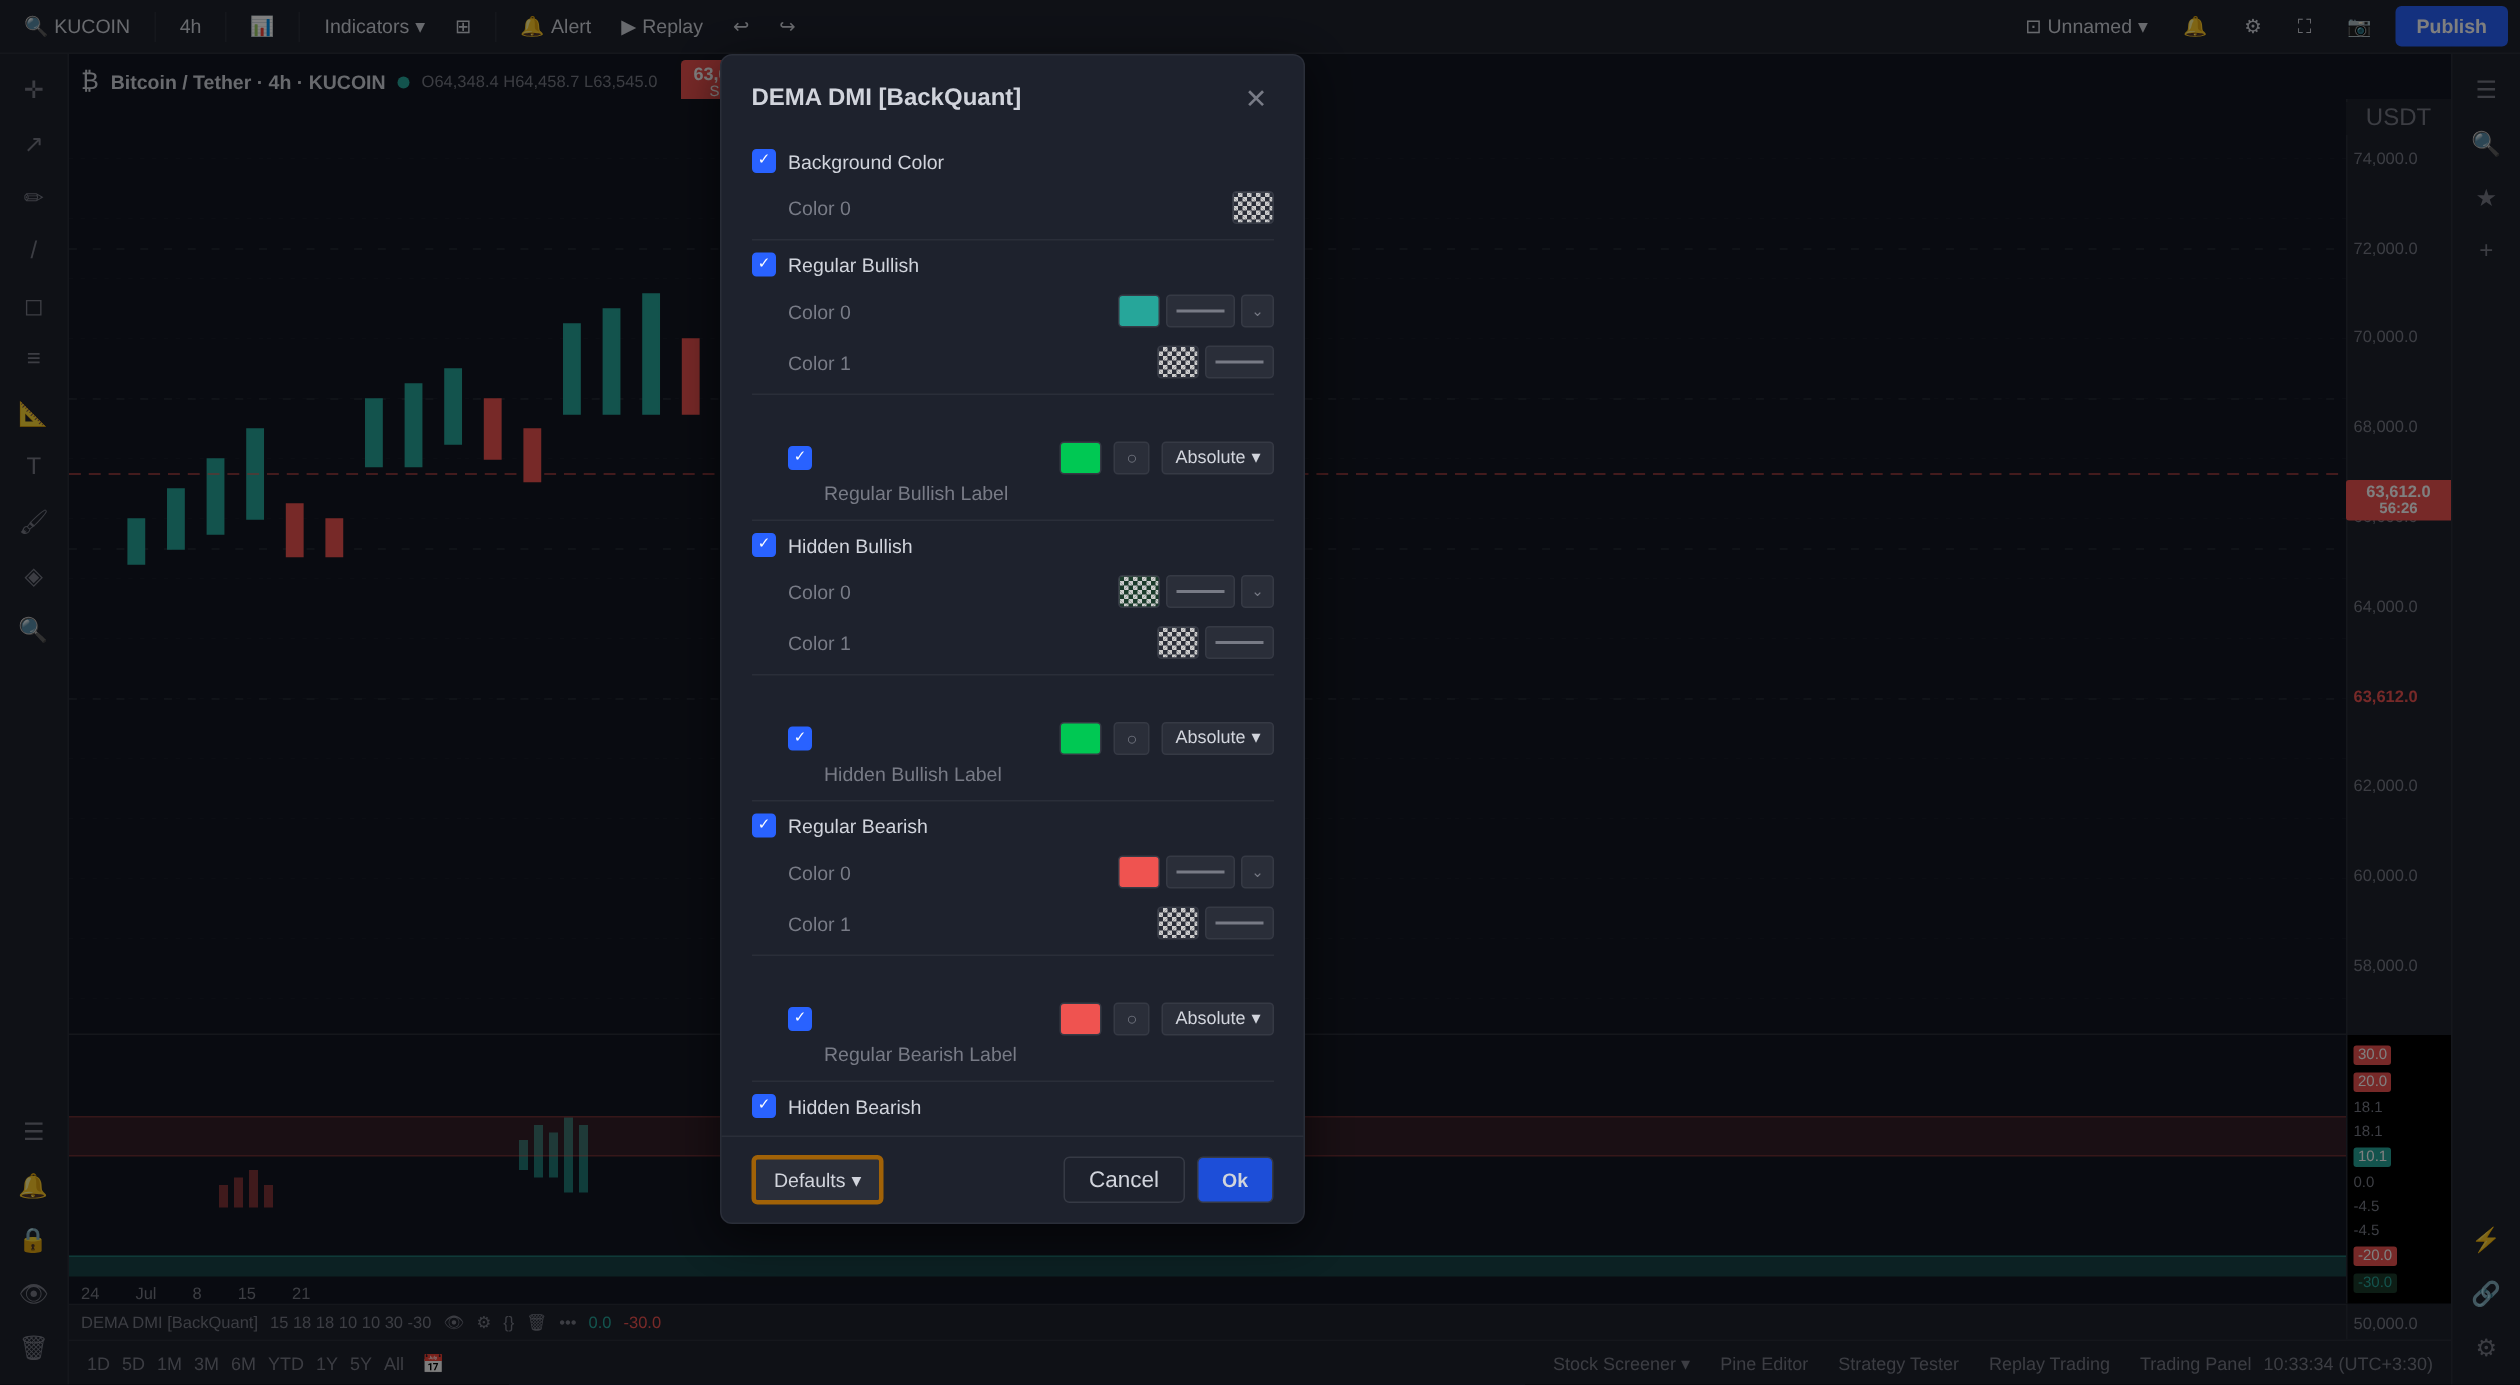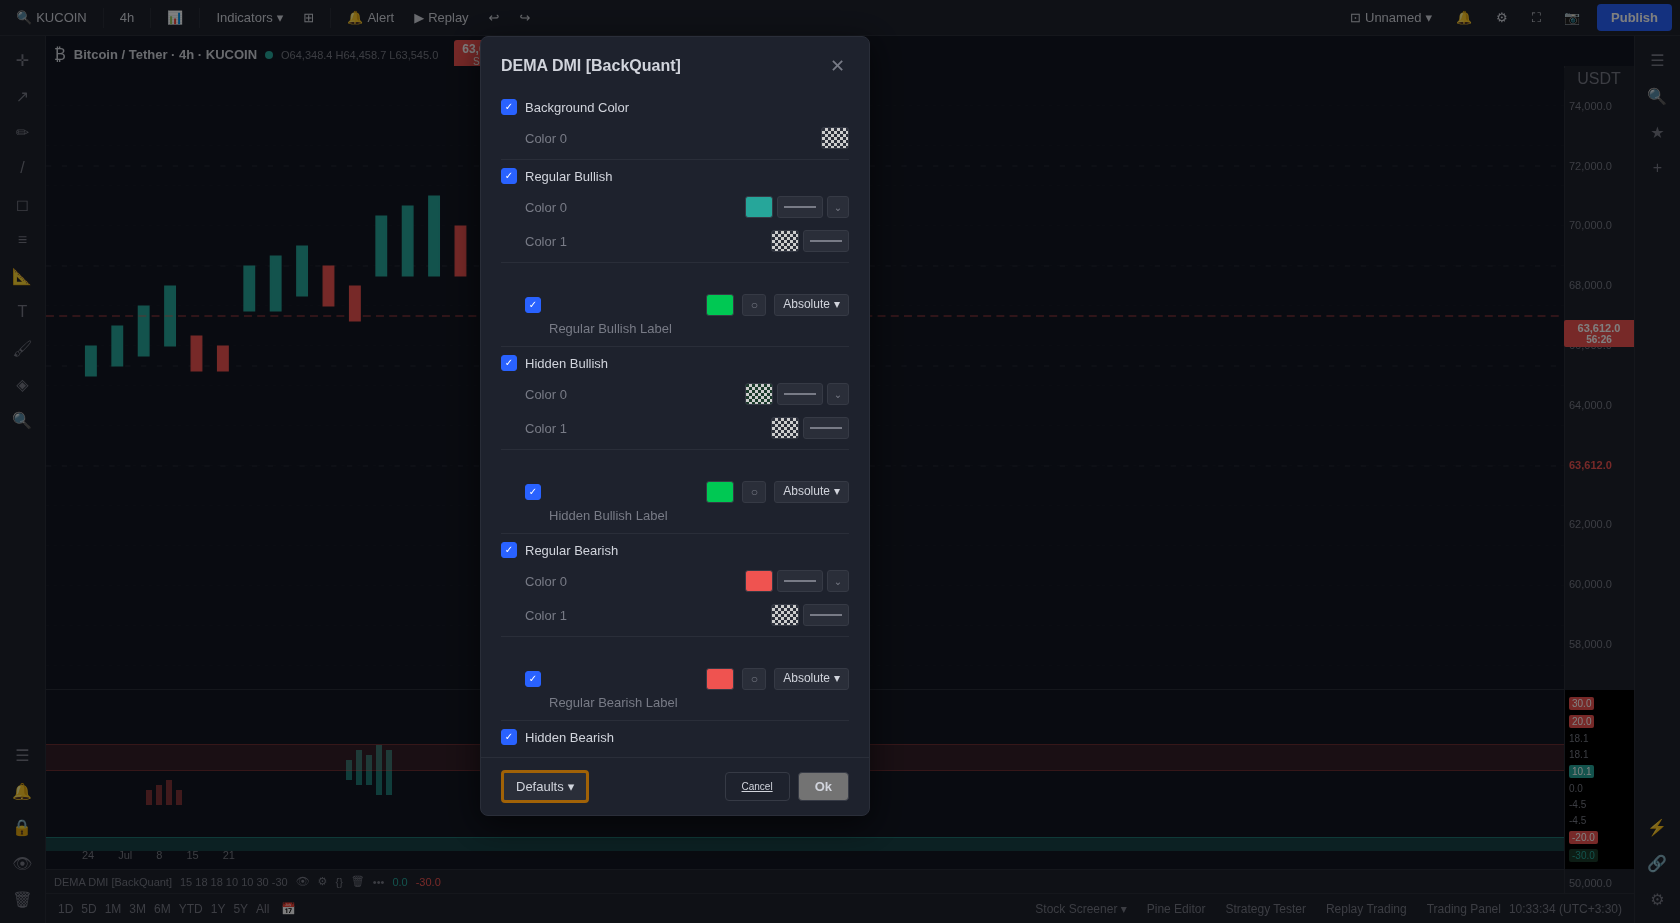--- a/index.html
+++ b/index.html
@@ -363,34 +363,33 @@
       font-size: 13px;
     }
     .footer-actions { display: flex; gap: 8px; }
     .cancel-btn {
       background: transparent;
       border: 1px solid #363a45;
       border-radius: 4px;
       padding: 6px 16px;
       cursor: pointer;
       color: #d1d4dc;
-      font-size: 10px;
-      text-decoration: underline;
+      font-size: 15px;
     }
     .ok-btn {
       background: #1a1a2e;
       border: 1px solid #363a45;
       border-radius: 4px;
       padding: 6px 16px;
       cursor: pointer;
       color: #d1d4dc;
       font-size: 13px;
       font-weight: 600;
     }
-    .ok-btn { background: #737373; color: #d1d4dc; }
+    .ok-btn { background: #1d4ed8; color: #d1d4dc; }
 
     
     .bottom-bar {
       position: absolute;
       bottom: 0;
       left: 0;
       right: 0;
       height: 30px;
       background: #1e222d;
       border-top: 1px solid #2a2e39;
@@ -436,26 +435,25 @@
     }
     .symbol-dot { width: 8px; height: 8px; border-radius: 50%; background: #26a69a; }
 
     .timeframe-area {
       position: absolute;
       bottom: 54px;
       left: 0;
       right: 70px;
       height: 20px;
       display: flex;
-      align-items: flex-start;
+      align-items: flex-end;
       padding: 0 8px;
       font-size: 11px;
       color: #787b86;
       gap: 24px;
-      margin-left: 28px;
     }
   </style>
 </head>
 <body>
 
 <div class="top-toolbar">
 
   <div class="toolbar-btn">
     <span>🔍</span>
     <span>KUCOIN</span>

